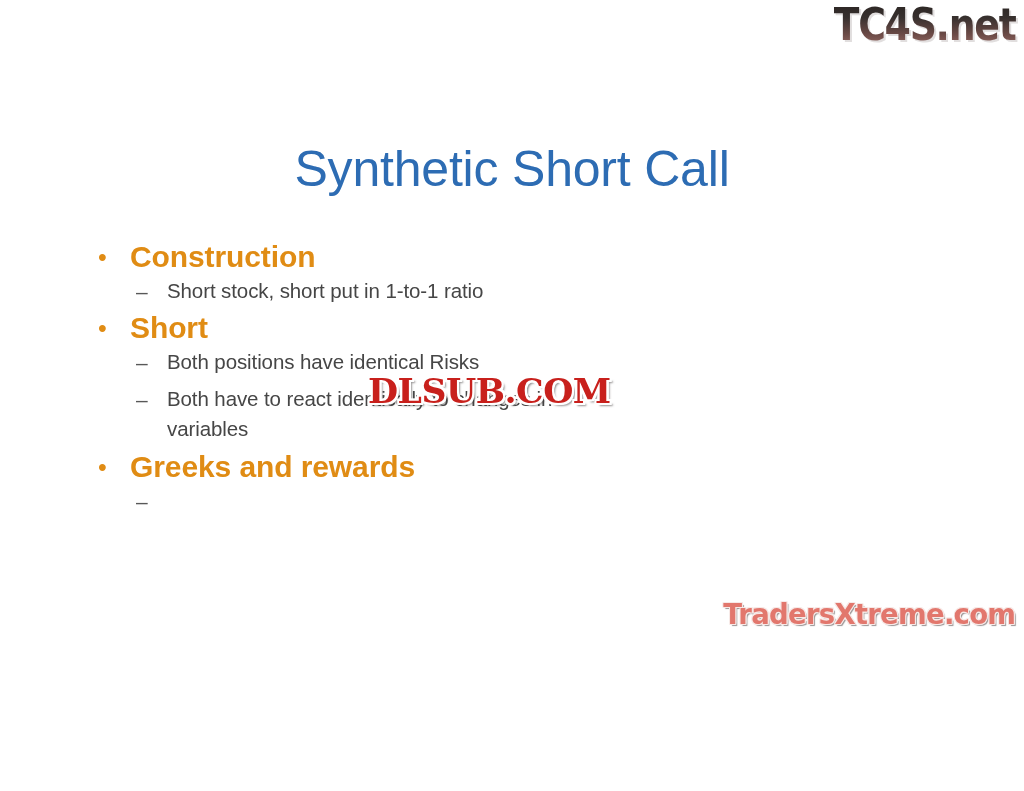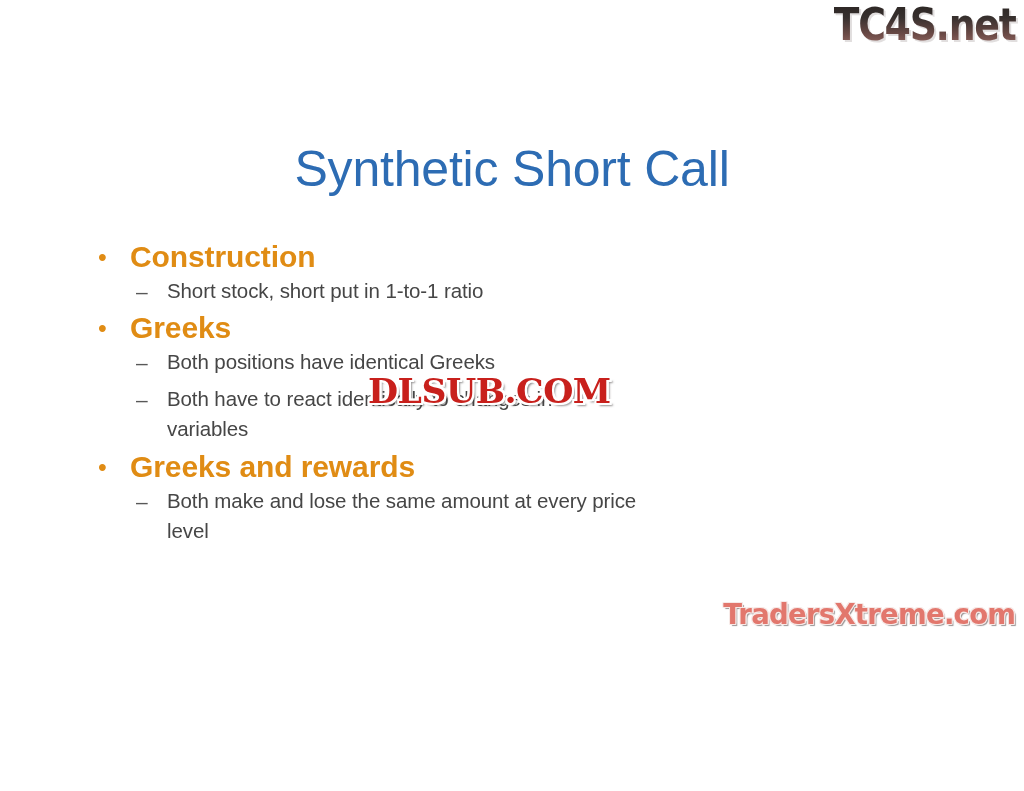--- a/index.html
+++ b/index.html
@@ -203,40 +203,39 @@
       </div>
       <div class="lvl2">
         <span class="marker">–</span>
         <span class="text">Short stock, short put in 1-to-1 ratio</span>
       </div>
     </div>
 
     <div class="group group-2">
       <div class="lvl1">
         <span class="marker">•</span>
-        <span class="text">Greeks</span>
-      </div>
-      <div class="lvl2">
-        <span class="marker">–</span>
-        <span class="text">Both positions have identical Greeks</span>
+        <span class="text">Short</span>
+      </div>
+      <div class="lvl2">
+        <span class="marker">–</span>
+        <span class="text">Both positions have identical Risks</span>
       </div>
       <div class="lvl2">
         <span class="marker">–</span>
         <span class="text">Both have to react identically to changes in variables</span>
       </div>
     </div>
 
     <div class="group group-3">
       <div class="lvl1">
         <span class="marker">•</span>
         <span class="text">Greeks and rewards</span>
       </div>
       <div class="lvl2">
         <span class="marker">–</span>
-        <span class="text">Both make and lose the same amount at every price level</span>
       </div>
     </div>
 
   </div>
 
   <div id="watermark">DLSUB.COM</div>
 
   <div id="footer-logo">TradersXtreme.com</div>
 
 </div>

